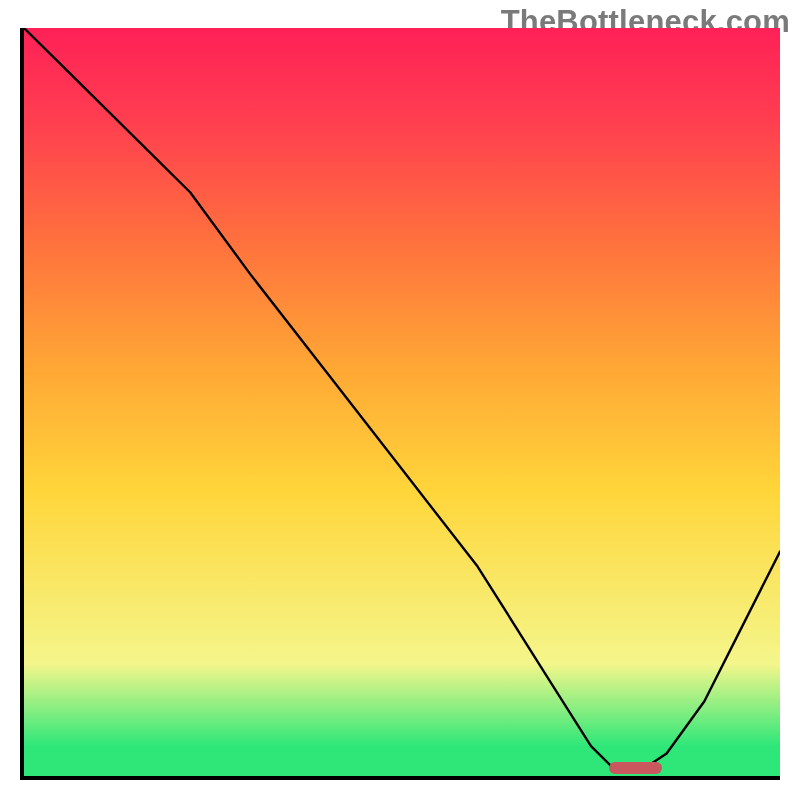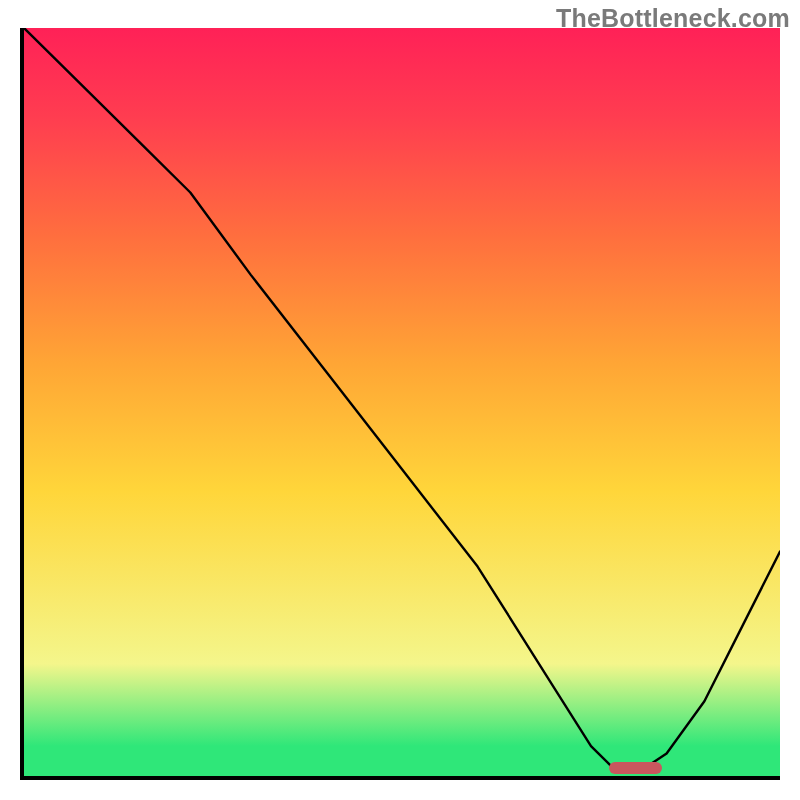--- a/index.html
+++ b/index.html
@@ -7,21 +7,21 @@
   .frame {
     position: relative;
     width: 800px;
     height: 800px;
   }
   .watermark {
     position: absolute;
     top: 4px;
     right: 10px;
     font-family: Arial, Helvetica, sans-serif;
-    font-size: 25px;
+    font-size: 31px;
     font-weight: 600;
     color: #7a7a7a;
     letter-spacing: 0.2px;
   }
   .plot-box {
     position: absolute;
     left: 20px;
     top: 28px;
     width: 760px;
     height: 752px;

